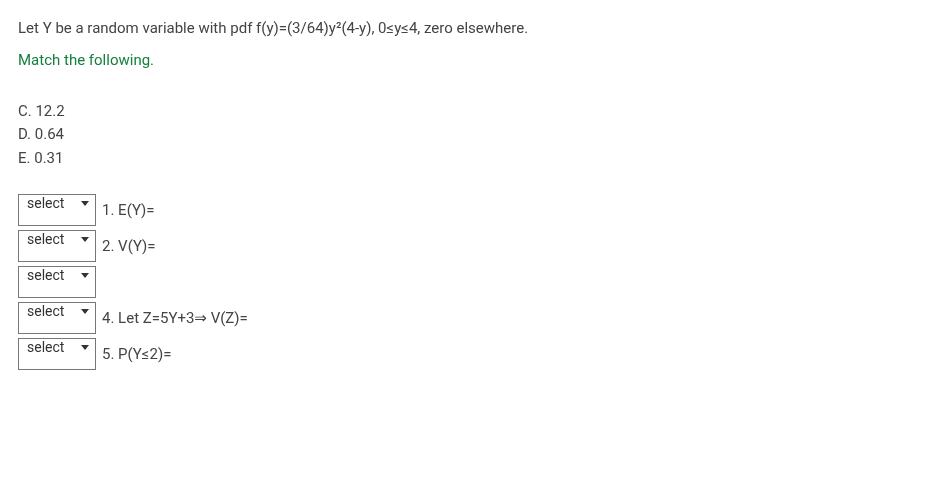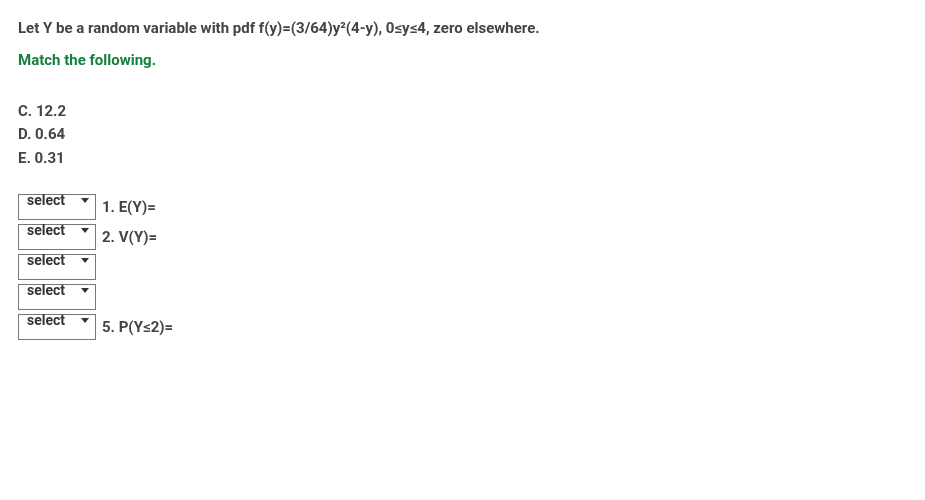--- a/index.html
+++ b/index.html
@@ -1,19 +1,18 @@
 <!DOCTYPE html>
 <html><head>
   <meta charset="utf-8">
   <style>
     * {
       margin: 0;
       padding: 0;
       box-sizing: border-box;
-      font-weight: bold;
     }
     body {
       font-family: -apple-system, BlinkMacSystemFont, "Segoe UI", Roboto, Arial, sans-serif;
       font-size: 15px;
       color: #333;
       padding: 16px 18px;
       background: #fff;
       width: 925px;
     }
     .problem-text {
@@ -47,21 +46,21 @@
       display: inline-flex;
       align-items: center;
       justify-content: space-between;
       border: 1px solid #777;
       padding: 3px 6px 16px 8px;
       font-size: 14px;
       color: #333;
       background: #fff;
       cursor: pointer;
       min-width: 78px;
-      height: 26px;
+      height: 32px;
     }
     .select-box .caret {
       width: 0;
       height: 0;
       border-left: 4px solid transparent;
       border-right: 4px solid transparent;
       border-top: 5px solid #333;
       margin-left: 6px;
     }
     .match-label {
@@ -105,20 +104,21 @@
       <span>select</span>
       <span class="caret"></span>
     </div>
   </div>
 
   <div class="match-row">
     <div class="select-box">
       <span>select</span>
       <span class="caret"></span>
     </div>
+    <span class="match-label">4. Let Z=5Y+3⇒ V(Z)=</span>
   </div>
 
   <div class="match-row">
     <div class="select-box">
       <span>select</span>
       <span class="caret"></span>
     </div>
     <span class="match-label">5. P(Y≤2)=</span>
   </div>
 

